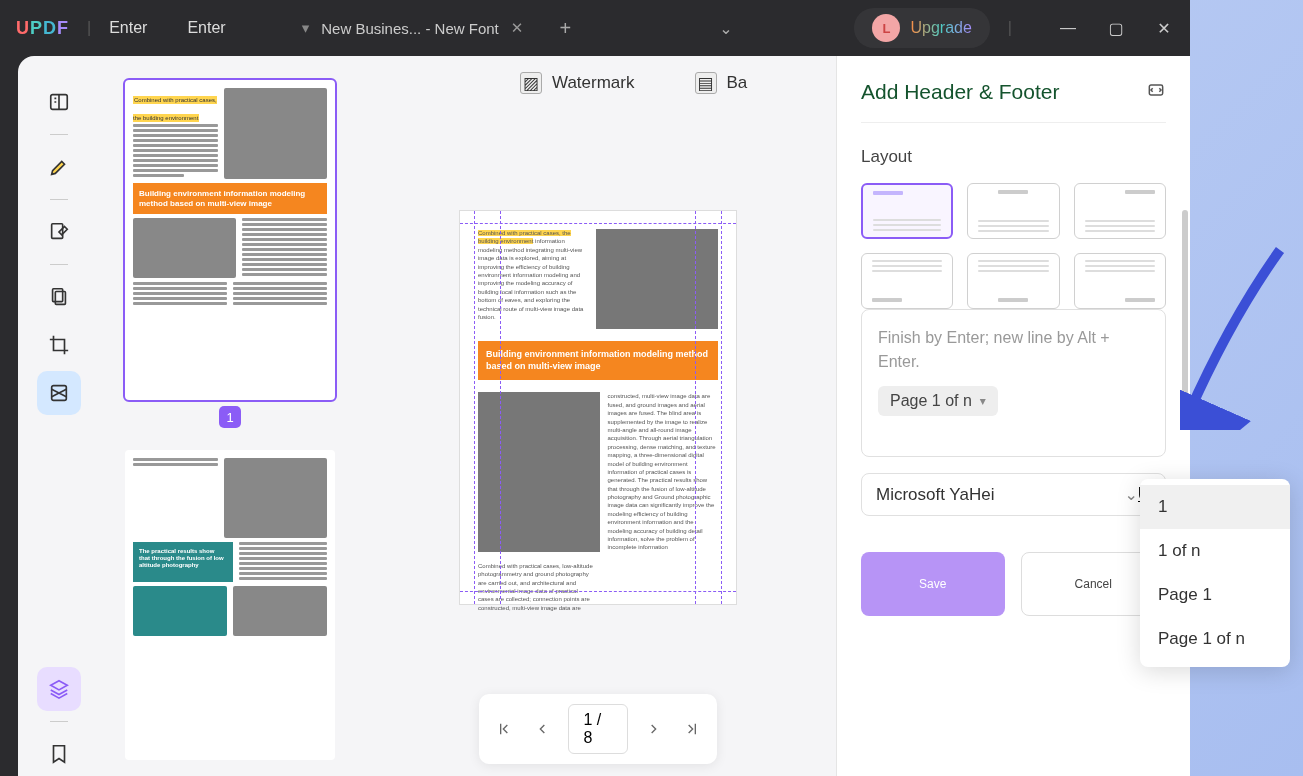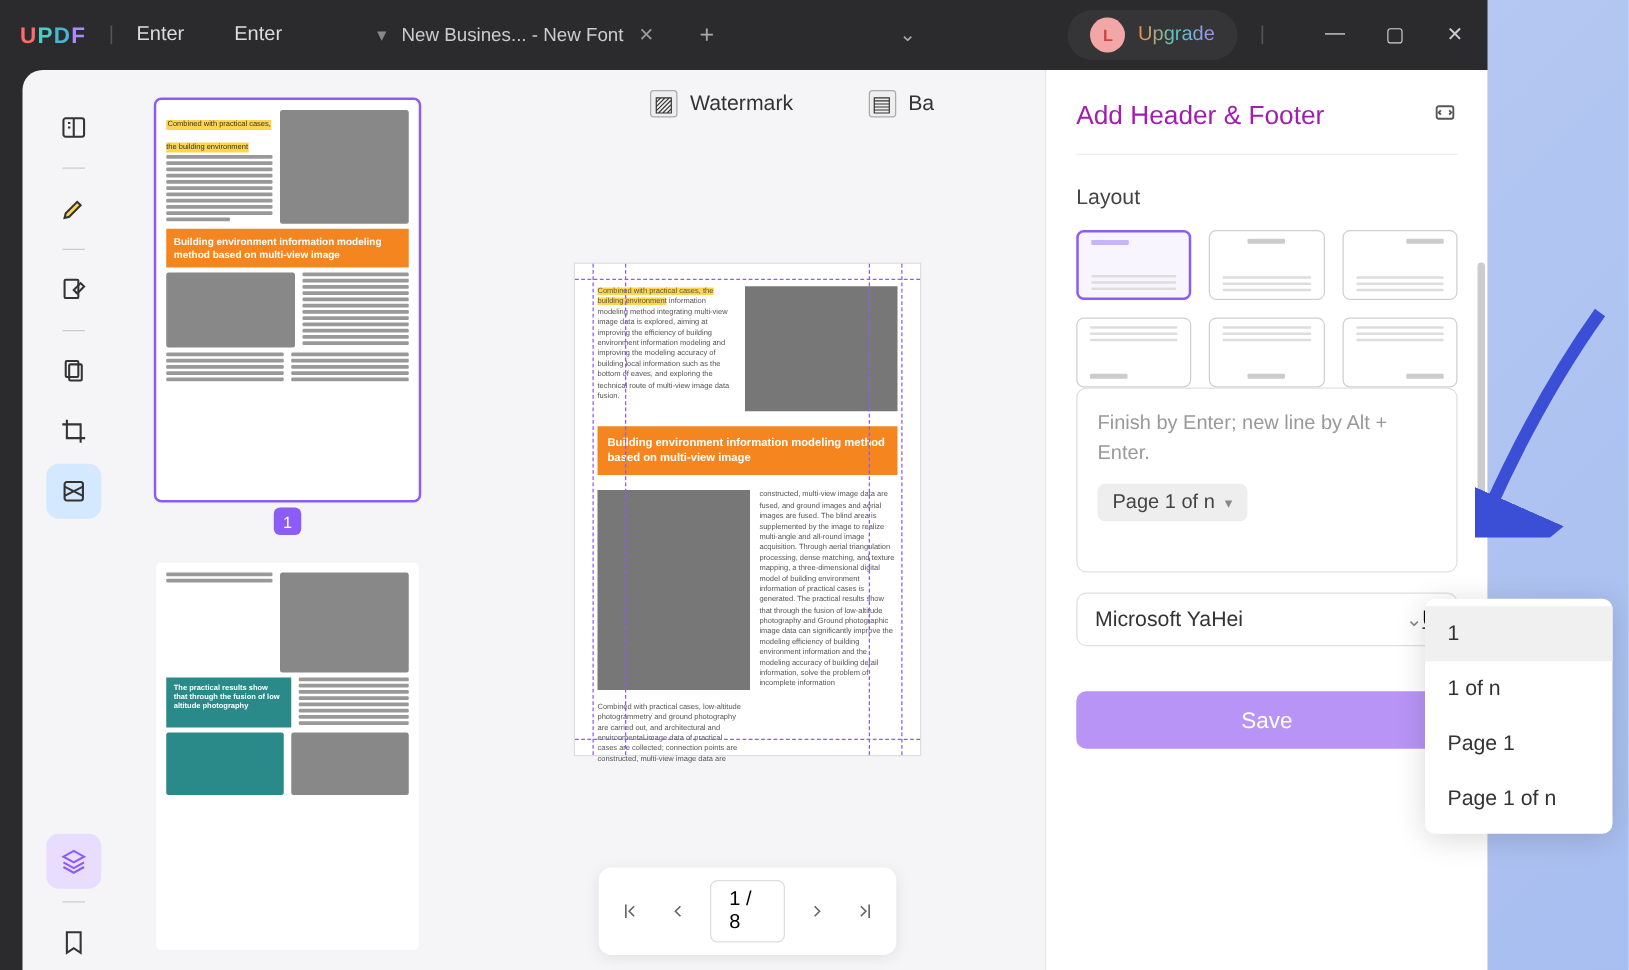--- a/index.html
+++ b/index.html
@@ -58,21 +58,21 @@
 .doc-inner .hl { background: #ffd54f; display: inline; }
 .doc-inner .banner { background: #f5861f; color: #fff; padding: 8px; font-size: 9px; font-weight: 600; line-height: 1.3; margin: 6px 0; }
 .doc-inner .cols { display: flex; gap: 8px; }
 .doc-inner .col { flex: 1; line-height: 1.4; color: #555; }
 .doc-inner .pic { flex: 1.1; background: #777; min-height: 100px; }
 .pager { position: absolute; bottom: 12px; left: 50%; transform: translateX(-50%); background: #fff; border-radius: 10px; box-shadow: 0 2px 12px rgba(0,0,0,0.08); display: flex; align-items: center; padding: 10px 16px; gap: 18px; }
 .pager .nav { width: 20px; color: #666; display: flex; align-items: center; justify-content: center; }
 .pager .pgbox { border: 1px solid #ddd; border-radius: 6px; padding: 6px 14px; font-size: 16px; }
 .right-panel { width: 354px; background: #fff; border-left: 1px solid #e5e5e5; padding: 24px 24px 0; position: relative; display:flex; flex-direction:column; }
 .rp-head { display: flex; justify-content: space-between; align-items: center; padding-bottom: 18px; border-bottom: 1px solid #eee; }
-.rp-title { font-size: 21px; color: #a21caf; font-weight: 500; }
+.rp-title { font-size: 21px; color: #14532d; font-weight: 500; }
 .rp-section { font-size: 17px; color: #444; margin: 24px 0 16px; }
 .layout-grid { display: grid; grid-template-columns: repeat(3, 1fr); gap: 14px; }
 .lcell { height: 56px; border: 1px solid #d0d0d0; border-radius: 6px; padding: 6px 10px; display: flex; flex-direction: column; justify-content: space-between; }
 .lcell.sel { border: 2px solid #8b5cf6; background: #f9f5ff; }
 .lcell .lh { height: 4px; width: 30px; background: #c4b5fd; border-radius: 1px; }
 .lcell .lh.gray { background: #ccc; }
 .lcell .lb { display: flex; flex-direction: column; gap: 3px; }
 .lcell .lb .lr { height: 2px; background: #ddd; border-radius: 1px; }
 .content-head { display: flex; justify-content: space-between; align-items: center; margin: 28px 0 14px; }
 .content-icons { display: flex; gap: 10px; }
@@ -80,21 +80,21 @@
 .ci.active { border-color: #8b5cf6; background: #f3efff; }
 .content-box { border: 1px solid #e0e0e0; border-radius: 8px; padding: 16px; min-height: 148px; }
 .content-box .ph { color: #999; font-size: 16px; line-height: 1.5; margin-bottom: 12px; }
 .chip { display: inline-flex; align-items: center; gap: 8px; background: #eee; border-radius: 6px; padding: 6px 12px; font-size: 16px; color: #444; }
 .chip .dd { color: #888; font-size: 12px; }
 .font-row { display: flex; align-items: center; border: 1px solid #e0e0e0; border-radius: 8px; padding: 10px 14px; margin-top: 16px; }
 .font-name { flex: 1; font-size: 17px; color: #333; }
 .font-dd { color: #888; }
 .u-btn { font-weight: 700; text-decoration: underline; font-size: 18px; }
 .btn-row { display: flex; gap: 16px; margin-top: 20px; padding: 16px 0; }
-.btn { flex: 1; height: 46px; border-radius: 8px; display: flex; align-items: center; justify-content: center; font-size: 18px; }
+.btn { flex: 1; height: 64px; border-radius: 8px; display: flex; align-items: center; justify-content: center; font-size: 12px; }
 .btn.primary { background: #b794f6; color: #fff; }
 .btn.secondary { border: 1px solid #ddd; color: #444; background: #fff; }
 .dropdown { position: absolute; top: 423px; right: -100px; width: 150px; background: #fff; border-radius: 8px; box-shadow: 0 4px 24px rgba(0,0,0,0.15); padding: 6px 0; z-index: 100; }
 .dd-item { padding: 12px 18px; font-size: 17px; color: #333; }
 .dd-item.hov { background: #f0f0f0; }
 .arrow { position: absolute; top: 240px; left: 1180px; pointer-events: none; z-index: 200; }
 .scroll-ind { position: absolute; right: 2px; top: 154px; width: 6px; height: 200px; background: #ccc; border-radius: 3px; }
 </style>
 </head>
 <body>
@@ -379,20 +379,21 @@
             <span class="dd">▾</span>
           </div>
       </div>
       <div class="font-row">
         <div class="font-name">Microsoft YaHei</div>
         <div class="font-dd">⌄</div>
         <div class="u-btn">U</div>
       </div>
       <div class="btn-row">
         <div class="btn primary">Save</div>
+        <div class="btn secondary">Cancel</div>
       </div>
 
       <div class="dropdown">
         <div class="dd-item hov">1</div>
         <div class="dd-item">1 of n</div>
         <div class="dd-item">Page 1</div>
         <div class="dd-item">Page 1 of n</div>
       </div>
     </div>
   </div>

